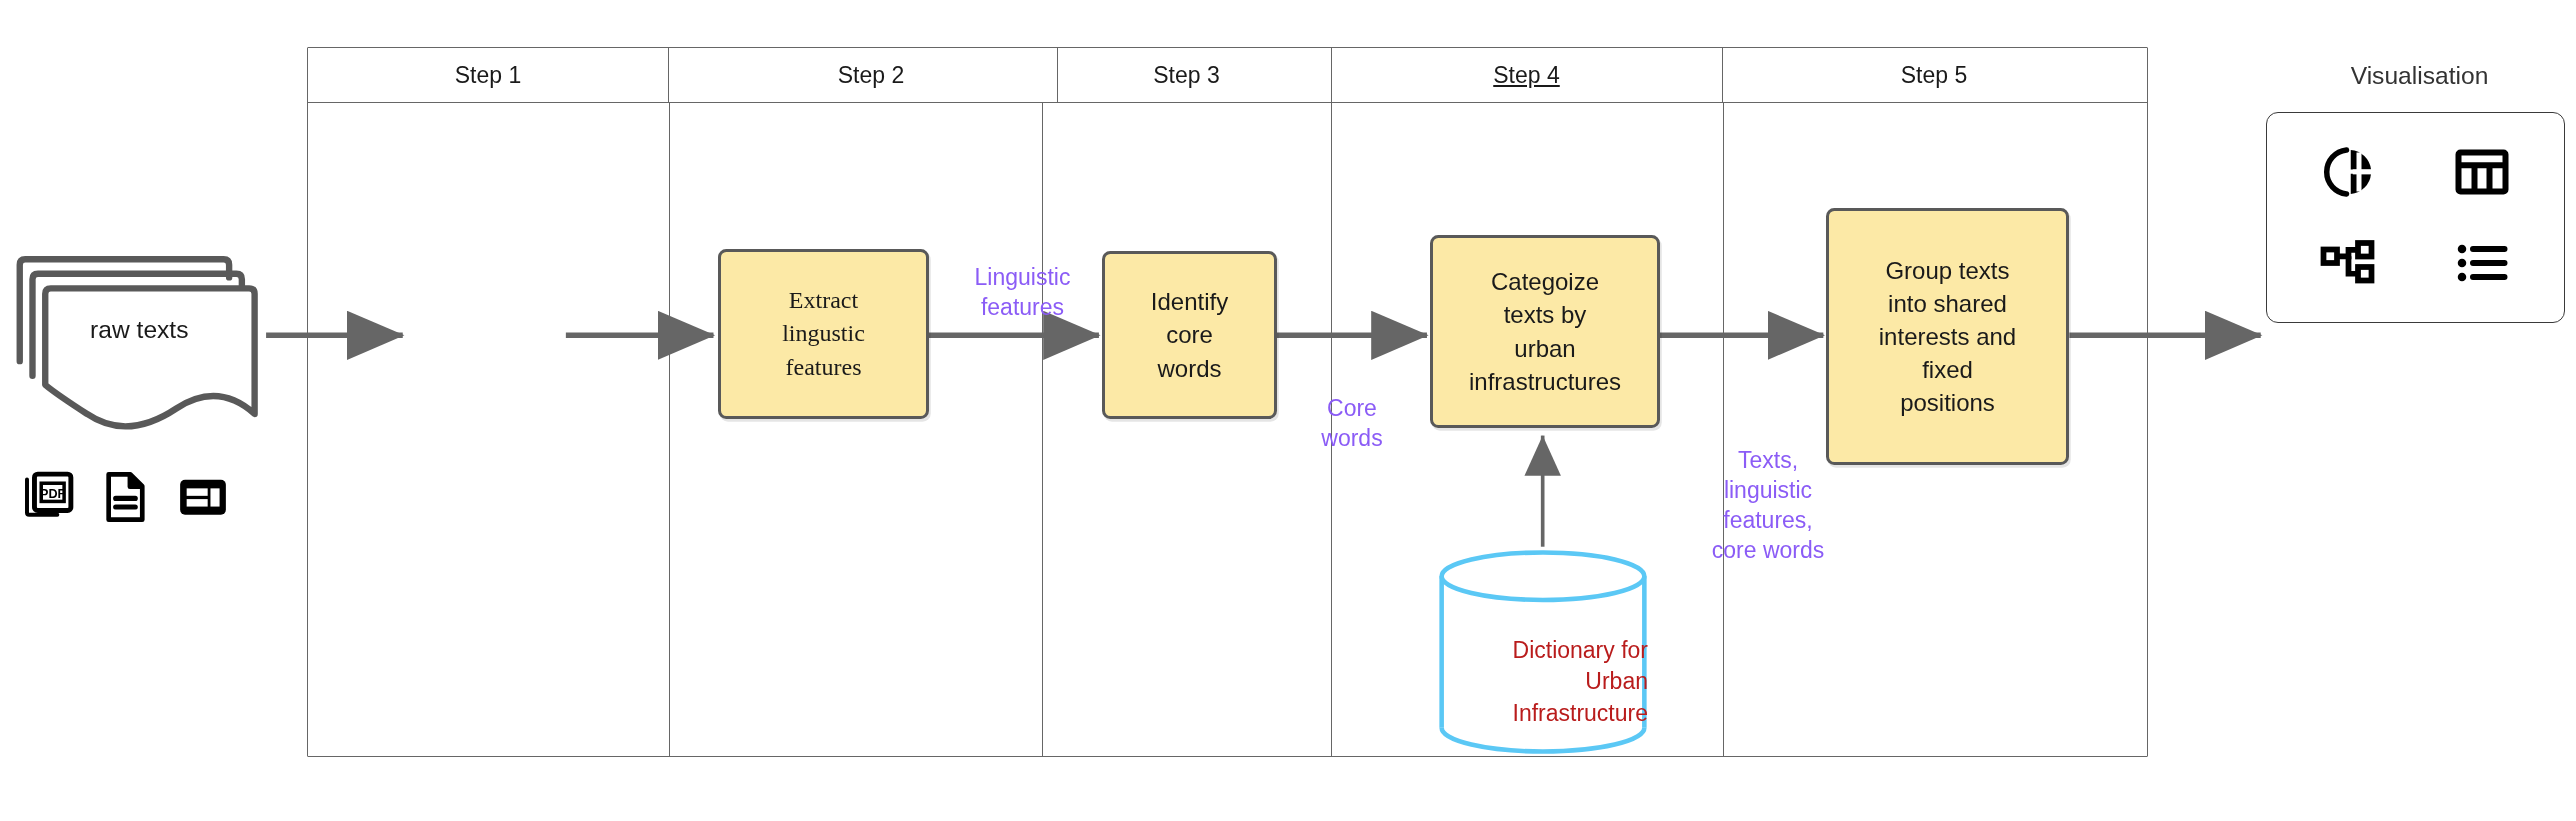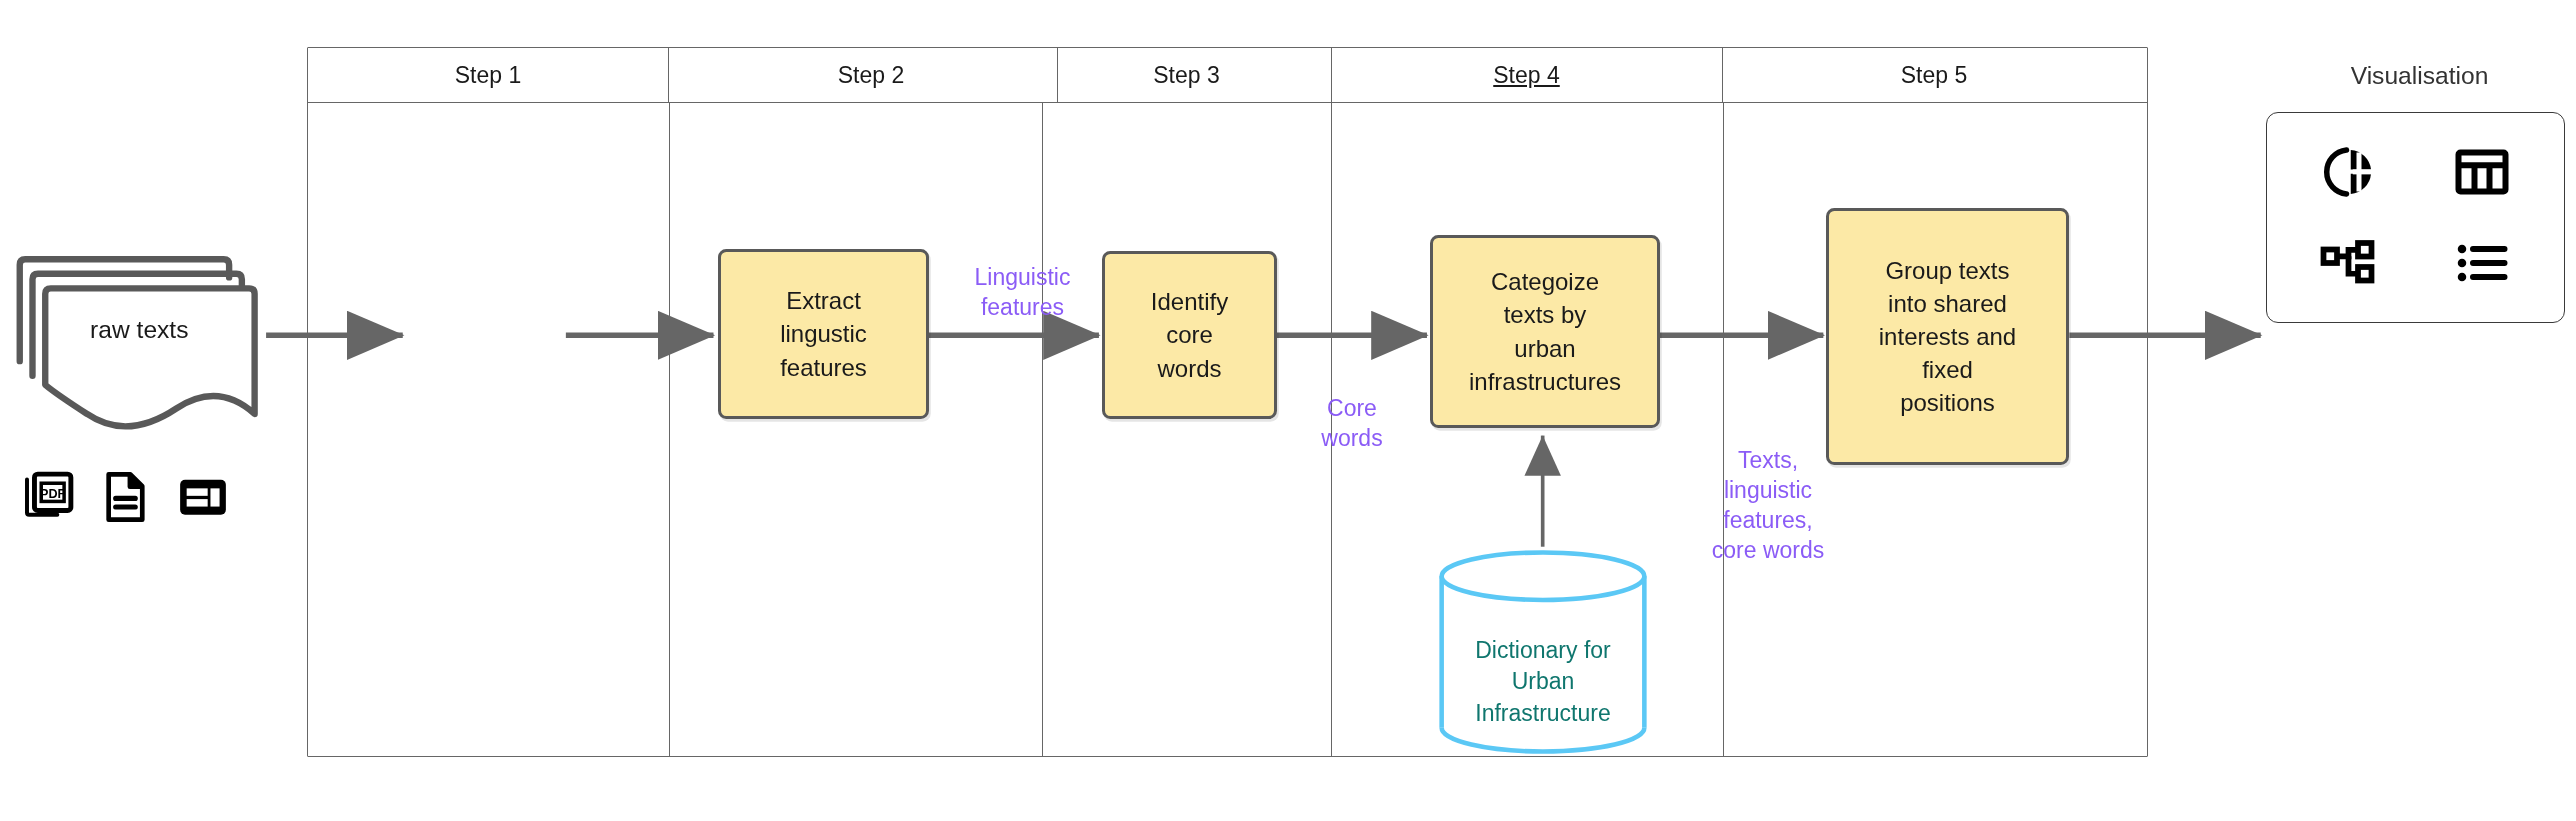--- a/index.html
+++ b/index.html
@@ -182,21 +182,21 @@
       <svg width="56" height="56" viewBox="0 0 24 24">
         <rect x="2.2" y="4.6" width="19.6" height="15" rx="2.1" fill="#000"></rect>
         <rect x="5" y="8.3" width="9" height="3.2" fill="#fff"></rect>
         <rect x="5" y="12.9" width="9" height="3.2" fill="#fff"></rect>
         <rect x="15.2" y="8.3" width="3.9" height="7.8" fill="#fff"></rect>
       </svg>
     </span>
   </div>
 
 
-  <div class="pbox abs" style="left:718px;top:249px;width:211px;height:170px;white-space:pre-line;">
+  <div class="pbox abs" style="left:718px;top:249px;width:211px;height:170px;white-space:pre-line;font-family:Liberation Serif, serif;">
     <span>Extract
 lingustic
 features</span>
   </div>
 
   <div class="pbox abs" style="left:1102px;top:251px;width:175px;height:168px;white-space:pre-line;">
     <span>Identify
 core
 words</span>
   </div>
@@ -215,21 +215,21 @@
 fixed
 positions</span>
   </div>
 
   <svg class="abs" style="left:1438px;top:547px;width:210px;height:210px;" viewBox="0 0 230 230" width="210" height="210">
     <path d="M4,32 L4,198" class="nofill" stroke="#5BC8F5" stroke-width="5"></path>
     <path d="M226,32 L226,198" class="nofill" stroke="#5BC8F5" stroke-width="5"></path>
     <ellipse cx="115" cy="32" rx="111" ry="26" fill="#ffffff" stroke="#5BC8F5" stroke-width="5"></ellipse>
     <path d="M4,198 A111,26 0 0 0 226,198" class="nofill" stroke="#5BC8F5" stroke-width="5"></path>
   </svg>
-  <div class="abs" style="left:1438px;top:603px;width:210px;text-align:center;font-size:23px;line-height:1.38;color:#0f766e;white-space:pre-line;">
+  <div class="abs" style="left:1438px;top:603px;width:210px;text-align:right;font-size:23px;line-height:1.38;color:#b91c1c;white-space:pre-line;">
     <span>Dictionary for
 Urban
 Infrastructure</span>
   </div>
 
 
   <div class="elabel abs" style="left:936px;top:233px;width:173px;">
     <span>Linguistic
 features</span>
   </div>

